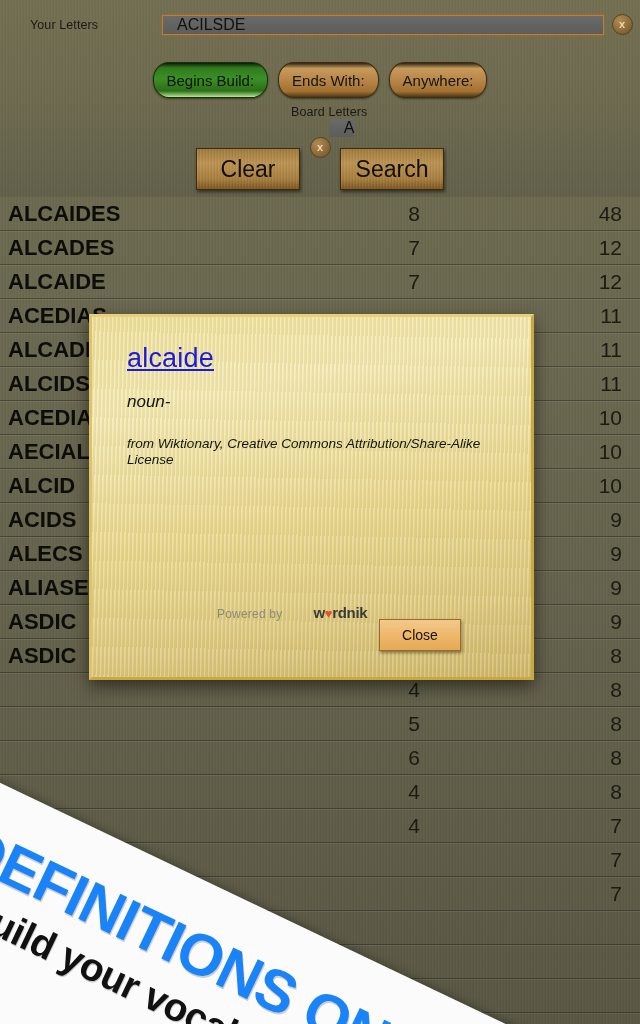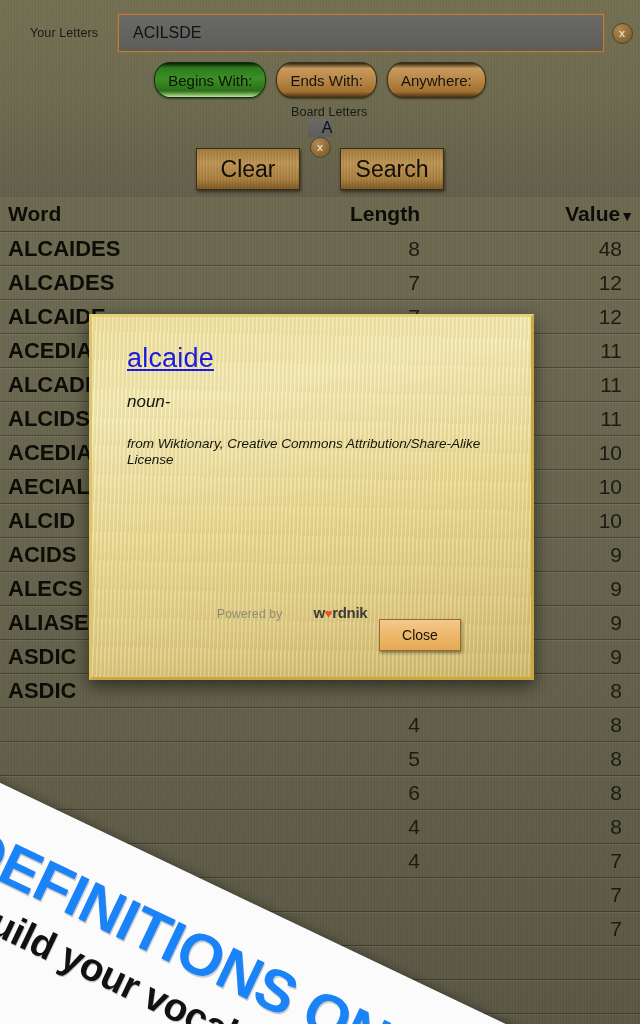--- a/index.html
+++ b/index.html
@@ -44,29 +44,30 @@
   .field-label {
     width: 118px;
     padding-left: 30px;
     box-sizing: border-box;
     font-size: 12.5px;
     color: #1a1a14;
     letter-spacing: 0.1px;
   }
   .text-input {
     flex: 1;
-    height: 38px;
+    height: 20px;
     box-sizing: border-box;
     background: linear-gradient(180deg, #6a6a68 0%, #636362 50%, #5d5d5c 100%);
     color: #111;
     font-size: 16px;
     display: flex;
     align-items: center;
     padding-left: 14px;
     border: none;
+    margin-left: 44px;
   }
   .text-input.focused {
     border: 1.5px solid #c87a2a;
     box-shadow: 0 0 2px rgba(200,122,42,0.6);
   }
   .clear-btn {
     width: 36px;
     display: flex;
     align-items: center;
     justify-content: center;
@@ -307,47 +308,40 @@
 
     <div class="field-row" style="top:14px;">
       <div class="field-label">Your Letters</div>
       <div class="text-input focused" placeholder="">ACILSDE</div>
       <div class="clear-btn">
         <span class="clear-circle">x</span>
       </div>
     </div>
 
     <div id="toggle-row">
-      <div class="toggle-btn on">Begins With:</div>
+      <div class="toggle-btn on">Begins Build:</div>
       <div class="toggle-btn off">Ends With:</div>
       <div class="toggle-btn off">Anywhere:</div>
     </div>
 
     <div class="field-row" style="top:105px;flex-direction:column;">
       <div class="field-label">Board Letters</div>
       <div class="text-input" placeholder="">A</div>
       <div class="clear-btn">
         <span class="clear-circle">x</span>
       </div>
     </div>
 
     <div id="action-row">
       <div class="action-btn">Clear</div>
       <div class="action-btn">Search</div>
     </div>
   </div>
 
   <div id="table-area">
-    <div class="t-row header">
-      <div class="c-word">Word</div>
-      <div class="c-len">Length</div>
-      <div class="c-val">
-        <span>Value</span><span class="sort-caret">▼</span>
-      </div>
-    </div>
     <div id="rows-container">
         <div class="t-row">
           <div class="c-word">ALCAIDES</div>
           <div class="c-len">8</div>
           <div class="c-val">48</div>
         </div>
         <div class="t-row">
           <div class="c-word">ALCADES</div>
           <div class="c-len">7</div>
           <div class="c-val">12</div>

